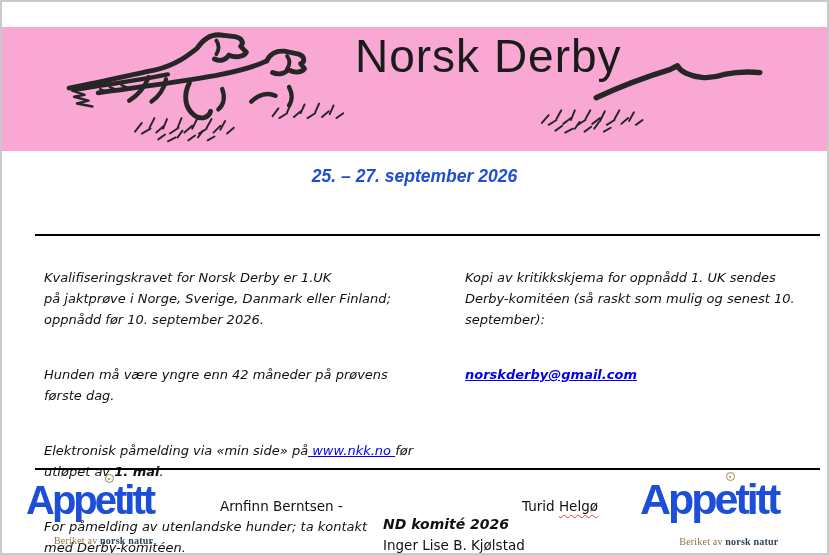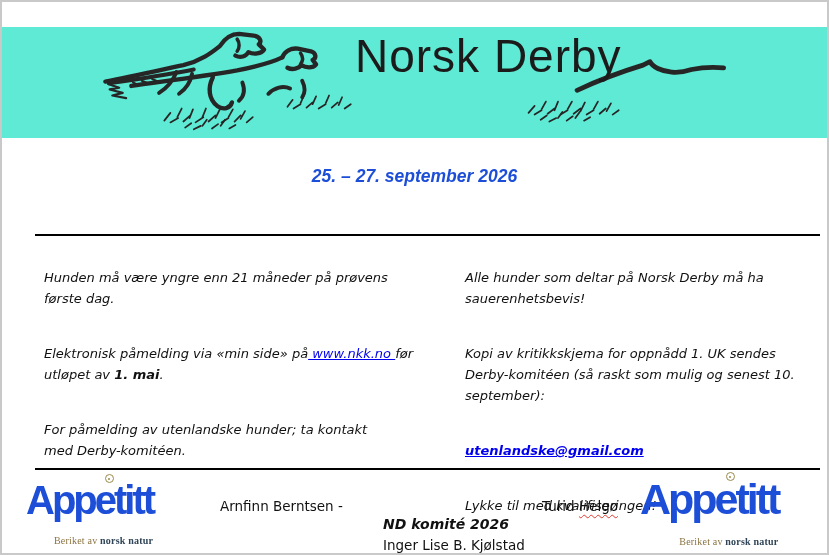--- a/index.html
+++ b/index.html
@@ -8,22 +8,22 @@
     position:relative;
     width:829px; height:555px;
     border:2px solid #c9c9c9;
     background:#ffffff;
     overflow:hidden;
     font-family:"DejaVu Sans", sans-serif;
     color:#1a1a1a;
   }
   
   .band {
-    position:absolute; top:25px; left:0; right:0; height:111px;
-    background:#5eead4;
+    position:absolute; top:25px; left:0; right:0; height:124px;
+    background:#f9a8d4;
   }
   .band svg { position:absolute; inset:0; width:100%; height:100%; }
   .band .stroke { fill:none; stroke:#262626; stroke-linecap:round; stroke-linejoin:round; }
   .logo-title {
     position:absolute; left:353px; top:2px;
     font-family:"Liberation Sans", sans-serif;
     font-size:46px; font-weight:400; letter-spacing:1px; color:#1b1b1b;
     white-space:nowrap;
   }
   
@@ -51,21 +51,21 @@
   .col p { margin:0 0 13px 0; white-space:pre-line; }
   .col-left  { left:42px;  width:410px; }
   .col-right { left:463px; width:356px; }
   a.doc-link { color:#0000ee; text-decoration:underline; cursor:pointer;font-style:italic; }
   .email-p { margin-top:6px; }
   a.email { font-weight:bold; }
   .luck-p { margin-top:20px; }
   
   .footer-item { position:absolute; font-size:13.5px; color:#111; white-space:nowrap; }
   .member-left  { left:218px; top:496px; }
-  .member-right { left:540px; top:496px; }
+  .member-right { left:520px; top:496px; }
   .spellcheck { text-decoration:underline wavy #e03a2f 1px; text-underline-offset:3px; }
   .committee { left:381px; top:469px;margin-top:45px; }
   .committee .title { font-weight:bold; font-style:italic; font-size:14px; }
   .committee .line { margin-top:5px; }
   .committee .web  { margin-top:4px; font-style:italic; }
   .appetitt { position:absolute; font-family:"Liberation Sans", sans-serif; }
   .appetitt .word {
     position:relative;
     font-weight:bold; color:#1d4ed8; letter-spacing:-3px; line-height:1;
   }
@@ -124,36 +124,36 @@
         <path d="M602 73 C632 59 655 51 678 44 L686 40 C689 46 699 51 711 52 C722 53 728 51 734 49 C748 46 760 46 771 47"></path>
       </g>
     </svg>
     <div class="logo-title">Norsk Derby</div>
   </div>
 
   <div class="date-line">25. – 27. september 2026</div>
   <div class="rule rule-top"></div>
 
   <div class="col col-left">
-    <p>Hunden må være yngre enn 21 måneder på prøvens
+    <p>Kvalifiseringskravet for Norsk Derby er 1.UK
+på jaktprøve i Norge, Sverige, Danmark eller Finland;
+oppnådd før 10. september 2026.</p>
+    <p>Hunden må være yngre enn 42 måneder på prøvens
 første dag.</p>
     <p><span>Elektronisk påmelding via «min side» på</span><a class="doc-link"> www.nkk.no </a><span>før
 utløpet av </span><b>1. mai</b><span>.</span></p>
     <p>For påmelding av utenlandske hunder; ta kontakt
 med Derby-komitéen.</p>
   </div>
 
   <div class="col col-right">
-    <p>Alle hunder som deltar på Norsk Derby må ha
-sauerenhetsbevis!</p>
     <p>Kopi av kritikkskjema for oppnådd 1. UK sendes
 Derby-komitéen (så raskt som mulig og senest 10.
 september):</p>
-    <p class="email-p"><a class="doc-link email">utenlandske@gmail.com</a></p>
-    <p class="luck-p">Lykke til med kvalifiseringen!</p>
+    <p class="email-p"><a class="doc-link email">norskderby@gmail.com</a></p>
   </div>
 
   <div class="rule rule-bottom"></div>
 
   <div class="appetitt logo-left">
     <div class="word"><span>Appetitt</span><span class="paw"></span></div>
     <div class="tagline"><span>Beriket av </span><b>norsk natur</b></div>
   </div>
 
   <div class="footer-item member-left">Arnfinn Berntsen -</div>

